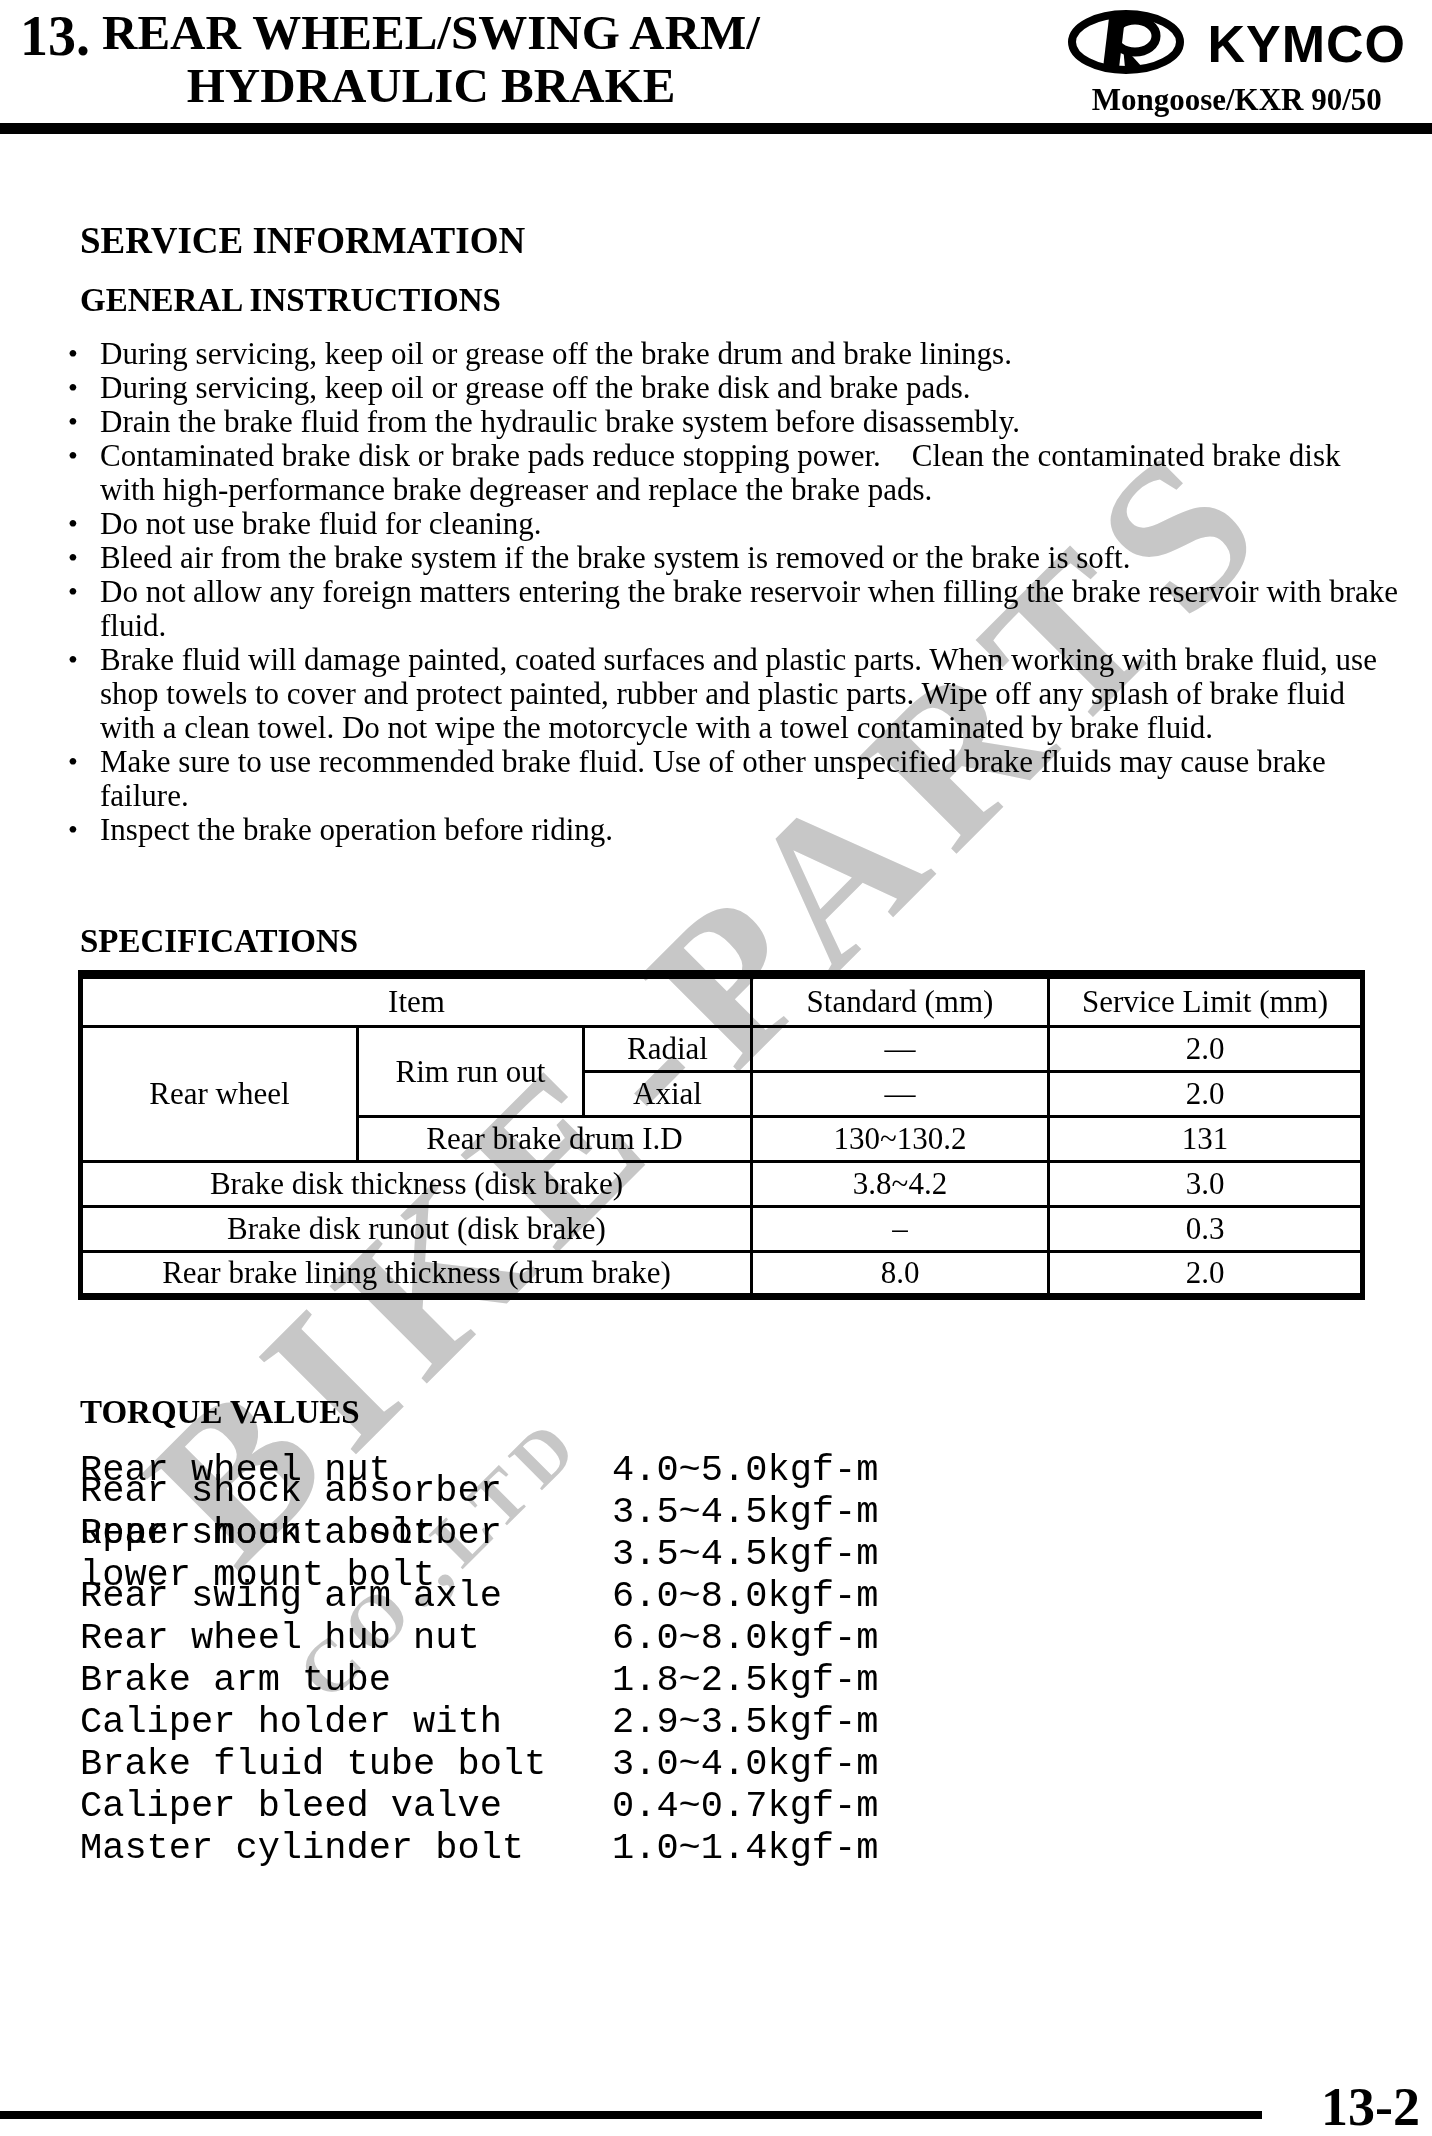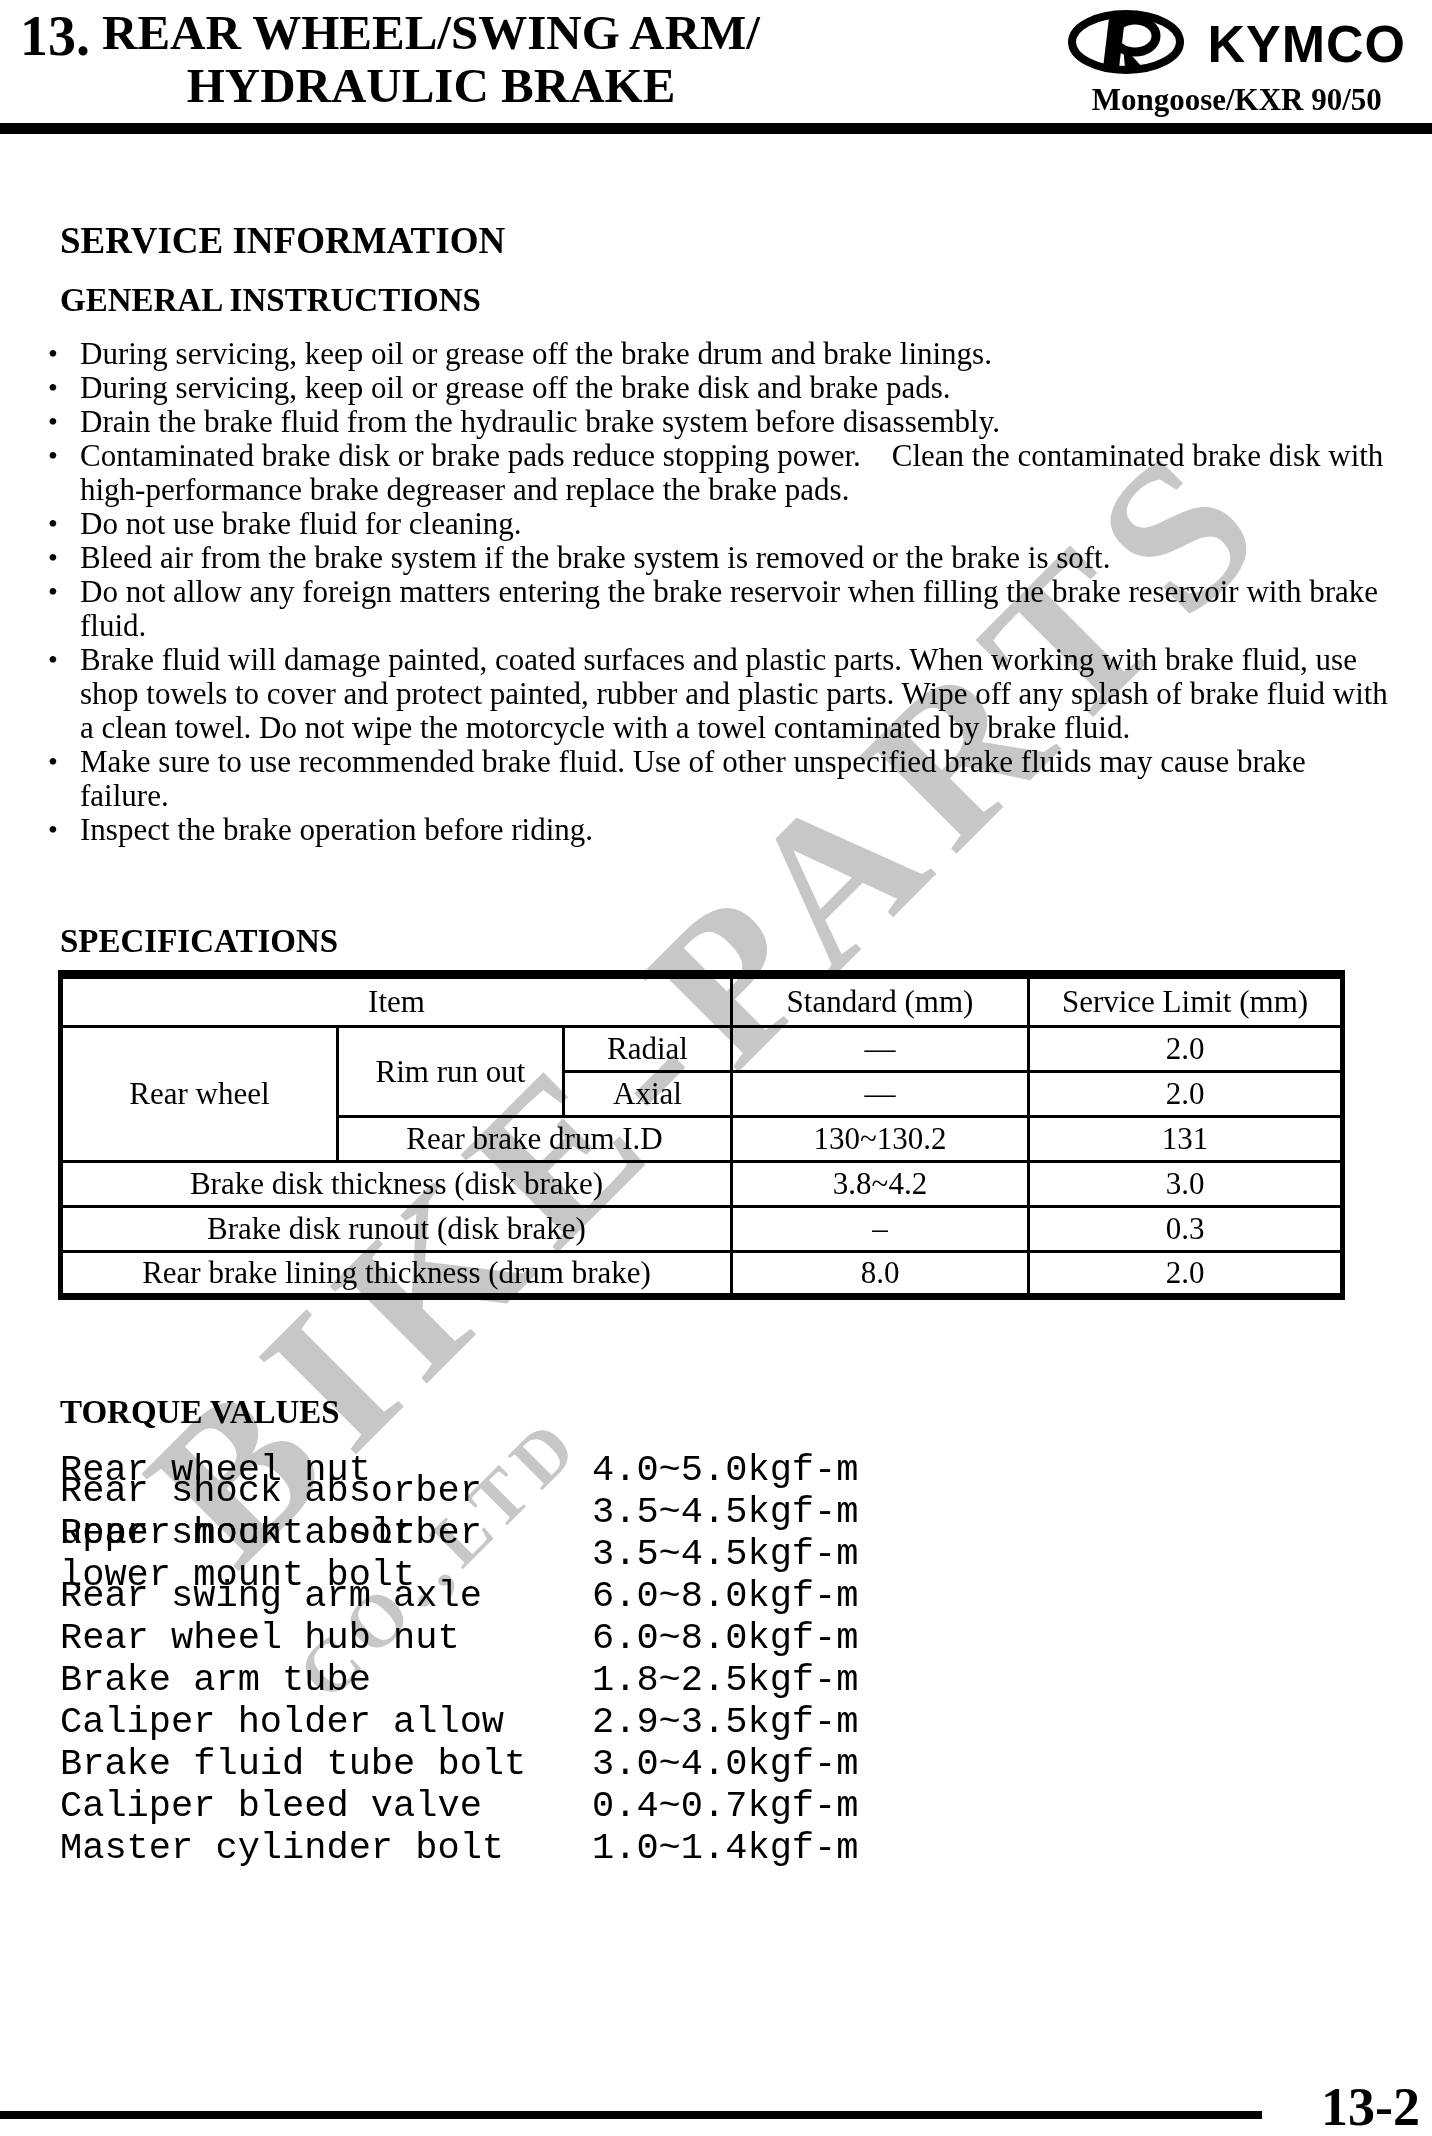--- a/index.html
+++ b/index.html
@@ -41,21 +41,21 @@
   .title-left { display:flex; gap:12px; }
   .chapter-num { font-size:56px; font-weight:bold; line-height:1.0; }
   .title-lines { font-size:49px; font-weight:bold; line-height:1.0; }
   .title-lines div + div { margin-top:4px;text-align:center; }
   .brand-block { padding-top:2px; }
   .logo-row { display:flex; align-items:center; gap:22px; justify-content:flex-start; }
   .kymco-text { font-family:"Liberation Sans","DejaVu Sans",sans-serif; font-weight:bold; font-size:52px; line-height:1; letter-spacing:1px; }
   .model { font-size:31px; font-weight:bold; text-align:center; margin-top:4px; }
   .header-rule { position:relative; z-index:1; height:11px; background:#000; margin-top:5px; }
   
-  .content { position:relative; z-index:1; padding:0 30px 0 48px; }
+  .content { position:relative; z-index:1; padding:0 30px 0 48px;margin-left:20px; }
   .h1 { font-size:37px; font-weight:bold; margin:85px 0 0 12px; }
   .h2 { font-size:33px; font-weight:bold; margin:20px 0 0 12px; }
   .bullets { margin-top:18px; font-size:31px; line-height:34px; }
   .bullet { display:flex; align-items:flex-start; }
   .bullet .dot { flex:none; width:32px; font-size:28px; }
   .bullet .btxt { flex:1; white-space:pre-wrap; }
   
   .spec-title { margin-top:76px; }
   table.spec {
     margin:10px 0 0 10px;
@@ -233,21 +233,21 @@
         </div>
       <div class="torque-row">
           <span class="torque-label">Rear wheel hub nut</span>
           <span class="torque-value">6.0~8.0kgf-m</span>
         </div>
       <div class="torque-row">
           <span class="torque-label">Brake arm tube</span>
           <span class="torque-value">1.8~2.5kgf-m</span>
         </div>
       <div class="torque-row">
-          <span class="torque-label">Caliper holder allow</span>
+          <span class="torque-label">Caliper holder with</span>
           <span class="torque-value">2.9~3.5kgf-m</span>
         </div>
       <div class="torque-row">
           <span class="torque-label">Brake fluid tube bolt</span>
           <span class="torque-value">3.0~4.0kgf-m</span>
         </div>
       <div class="torque-row">
           <span class="torque-label">Caliper bleed valve</span>
           <span class="torque-value">0.4~0.7kgf-m</span>
         </div>

